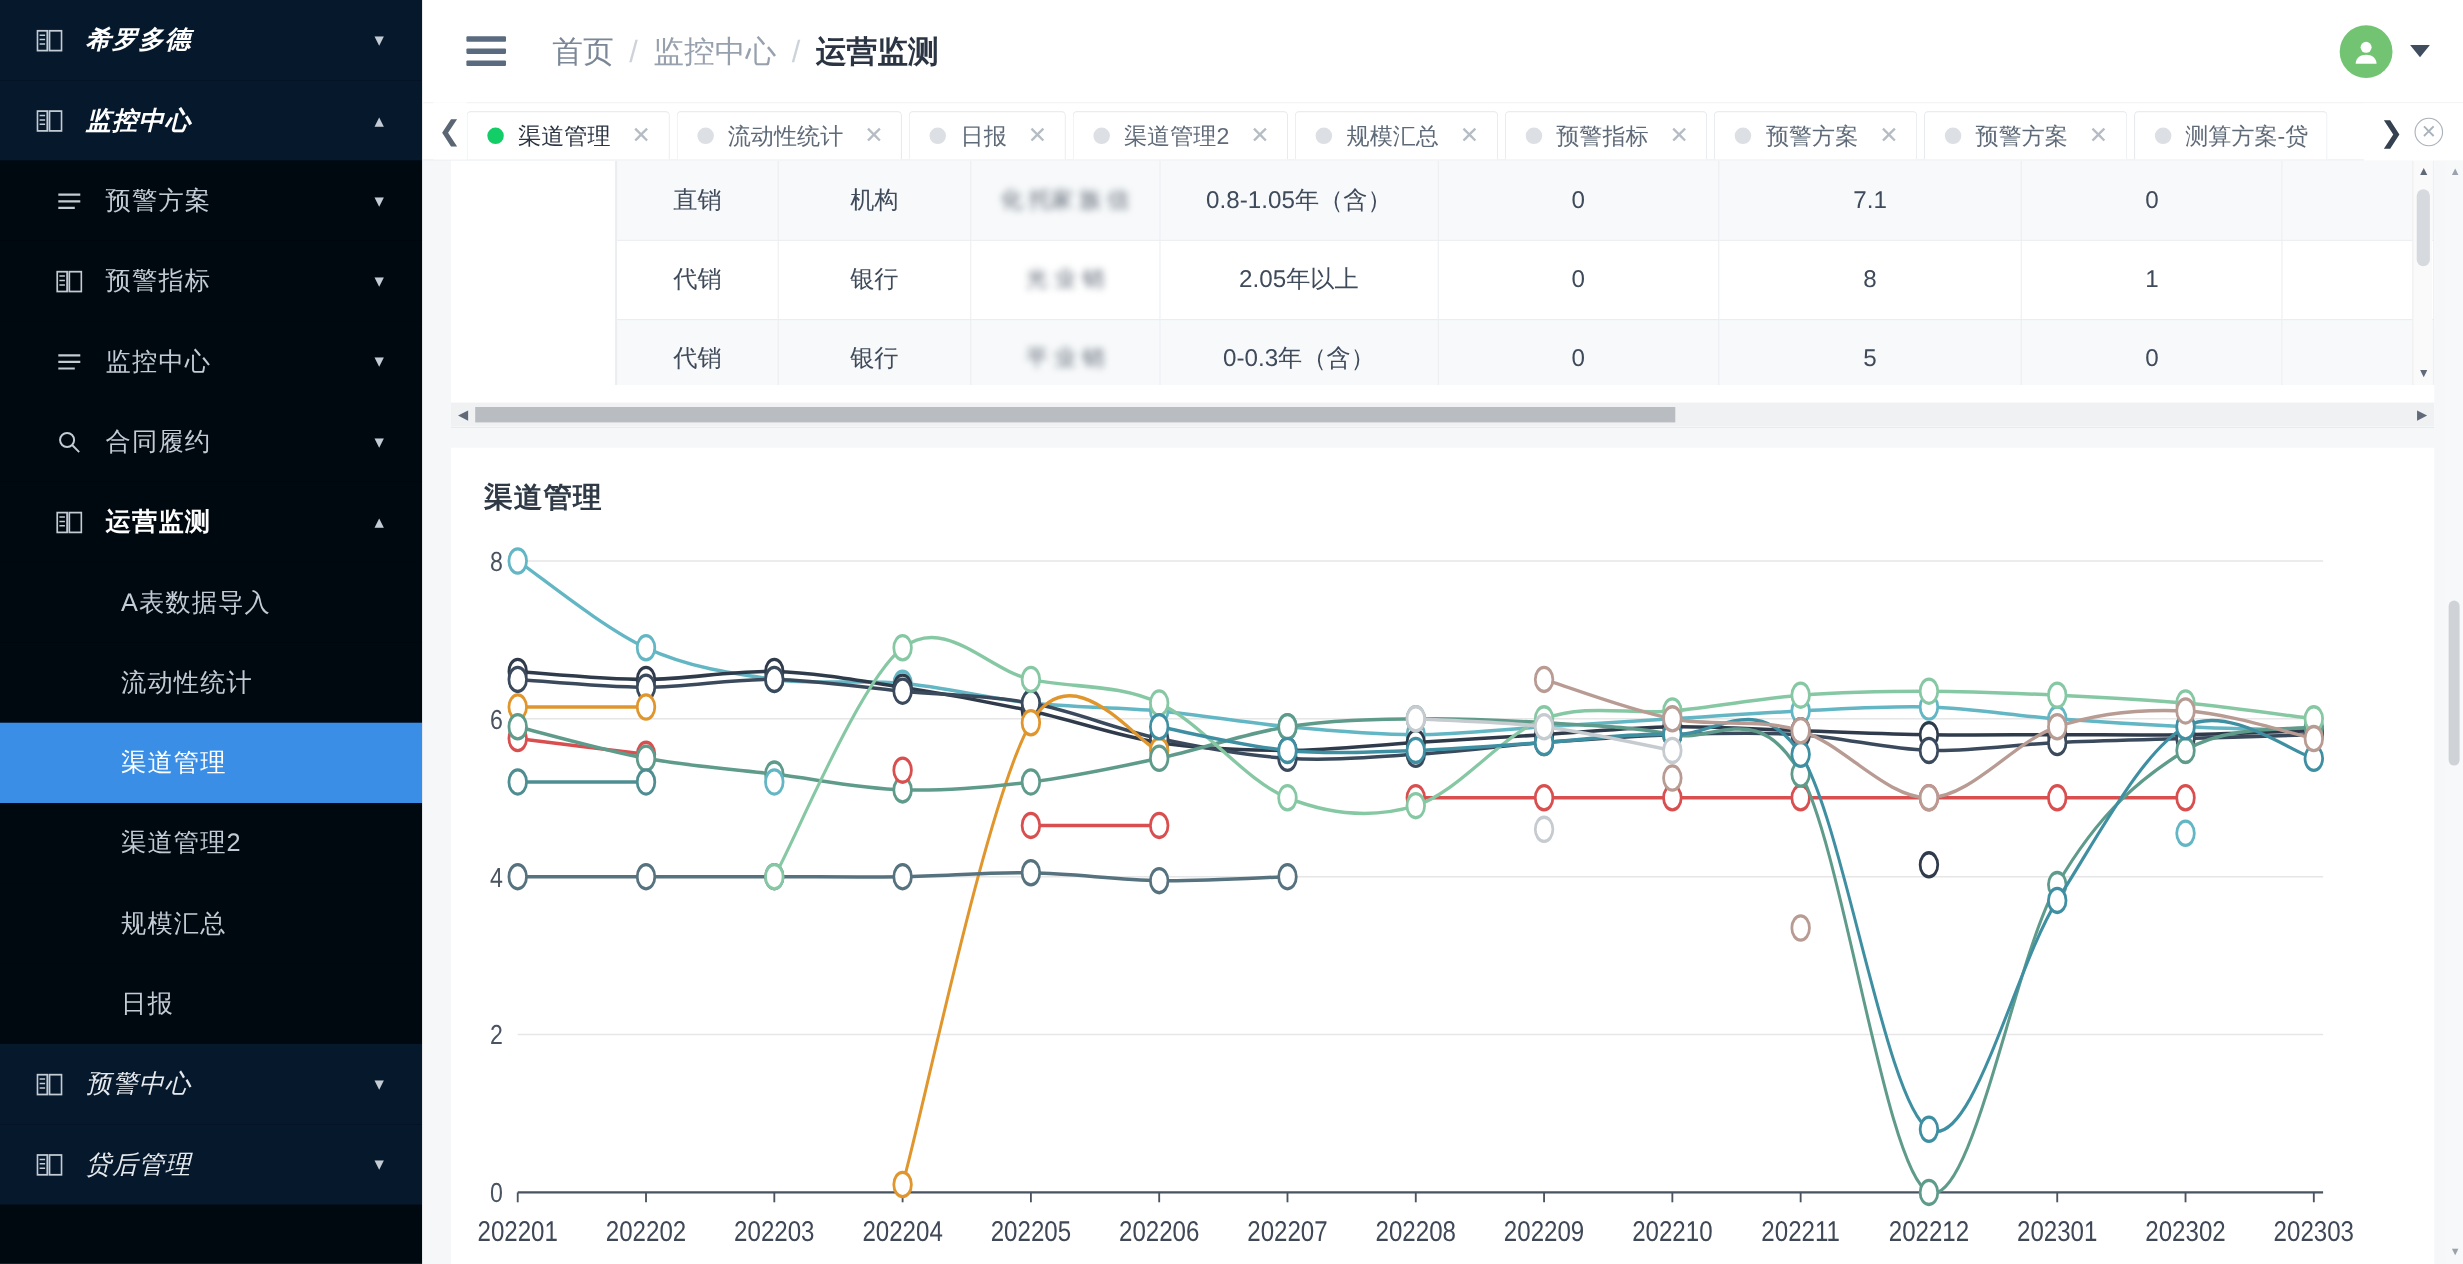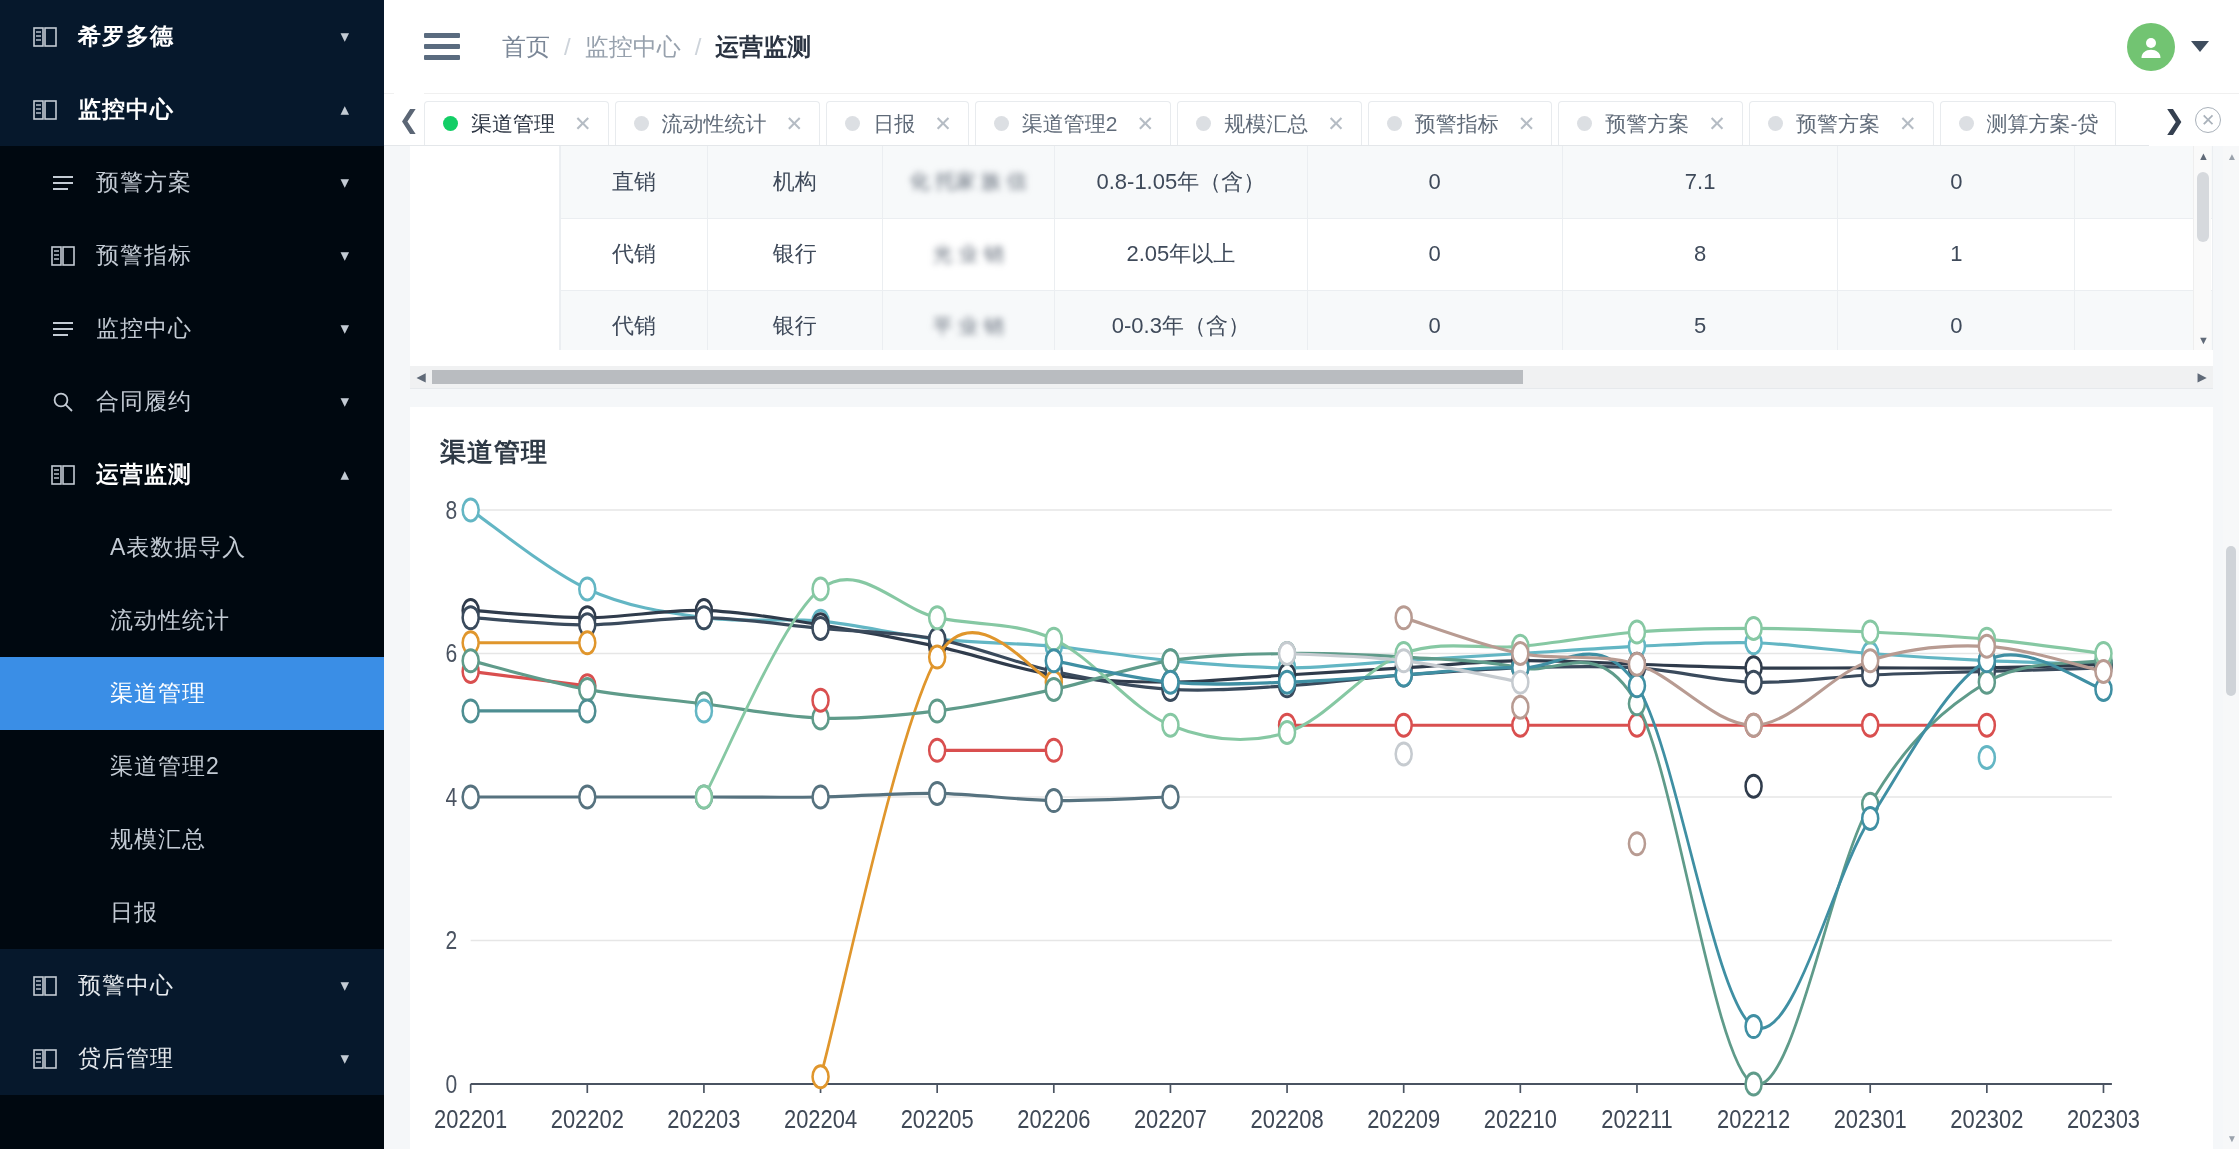--- a/index.html
+++ b/index.html
@@ -33,21 +33,21 @@
     width: 30px; flex: 0 0 30px;
     display: flex; align-items: center; justify-content: center;
     margin-right: 18px;
     color: #c3cbd4;
   }
   .side-row .slabel { flex: 1; white-space: nowrap; }
   .side-row .schev {
     font-size: 17px; color: #c3cbd4;
     display: flex; align-items: center;
   }
-  .side-row.level0 { background: #06182c; color: #e6eaee; }
+  .side-row.level0 { background: #06182c; color: #e6eaee; font-style: italic; }
   .side-row.level0.open { background: #06182c; color: #ffffff; font-weight: bold; }
   .side-row.level1 { background: #000810; padding-left: 48px; }
   .side-row.level1.open { color: #ffffff; font-weight: bold; }
   .side-row.level2 {
     background: #000810;
     padding-left: 110px;
     color: #c3cbd4;
     font-weight: normal;
   }
   .side-row.level2.active {
@@ -69,21 +69,21 @@
   .topbar {
     height: 94px;
     background: #ffffff;
     display: flex; align-items: center;
     padding: 0 30px 0 40px;
     flex: 0 0 94px;
     border-bottom: 1px solid #f0f0f0;
   }
   .hamburger { width: 36px; height: 27px; display:flex; flex-direction:column; justify-content:space-between; cursor:pointer; margin-right: 42px; }
   .hamburger span { display:block; height:5px; background:#5a6b7f; border-radius:1px; }
-  .breadcrumb { display:flex; align-items:center; font-size: 24px; color:#9aa4b0; gap: 14px; }
+  .breadcrumb { display:flex; align-items:center; font-size: 28px; color:#9aa4b0; gap: 14px; }
   .breadcrumb .crumb { color:#97a1ad; cursor:pointer; }
   .breadcrumb .crumb.home { color:#7b8797; }
   .breadcrumb .sep { color:#cdd3da; }
   .breadcrumb .crumb.current { color:#2b3442; font-weight:bold; cursor:default; }
   .topbar-right { margin-left:auto; display:flex; align-items:center; gap:16px; }
   .avatar {
     width: 48px; height: 48px; border-radius: 50%;
     background: #72c472; display:flex; align-items:center; justify-content:center;
     cursor: pointer;
   }

